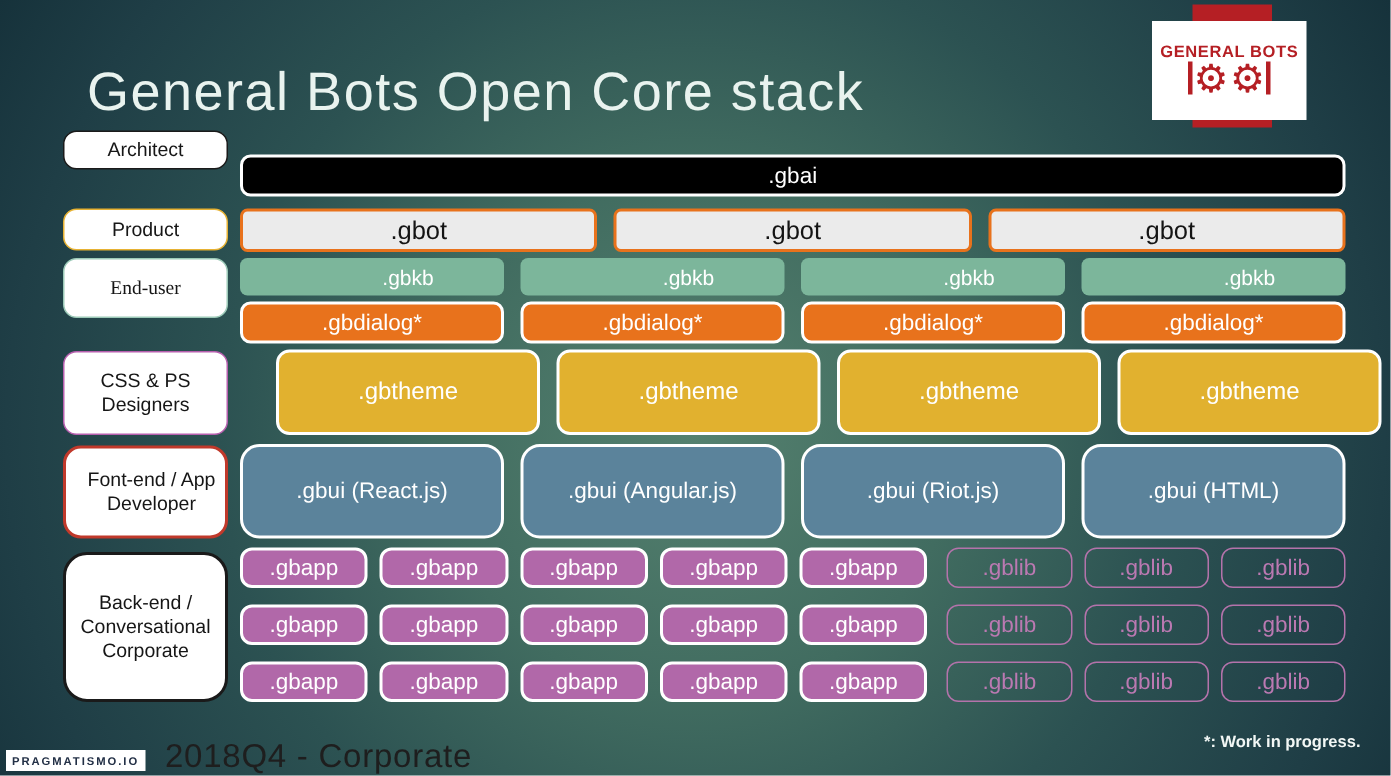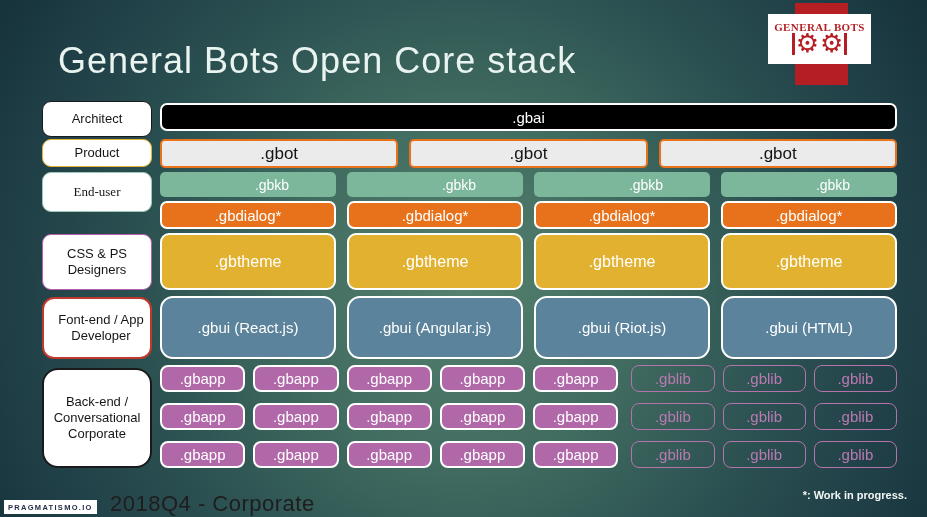--- a/index.html
+++ b/index.html
@@ -10,43 +10,43 @@
       radial-gradient(circle at 50% 56%, #55816f 0%, #416c60 32%, #2c5252 58%, #1f3e46 84%, #16323b 100%);
   }
   .abs { position:absolute; box-sizing:border-box; }
   .box { display:flex; align-items:center; justify-content:center; box-sizing:border-box; text-align:center; }
 
   
   #title { left:58px; top:40px; color:#e9f3ef; font-size:36px; letter-spacing:1px; font-weight:400; }
 
   
   #logo-stripe { left:795px; top:3px; width:53px; height:82px; background:#b51f24; }
-  #logo-card { left:768px; top:14px; width:103px; height:50px; background:#ffffff; display:flex; flex-direction:column; align-items:center; justify-content:center;font-family:Liberation Serif, serif; }
+  #logo-card { left:768px; top:14px; width:103px; height:66px; background:#ffffff; display:flex; flex-direction:column; align-items:center; justify-content:center; }
   #logo-text { color:#b51f24; font-size:11px; font-weight:800; letter-spacing:0.4px; white-space:nowrap; }
   #logo-gears { display:flex; align-items:center; gap:1px; color:#b51f24; line-height:1; margin-top:-2px; }
   #logo-gears .gear { font-size:26px; }
   #logo-gears .pipe { width:3px; height:22px; background:#b51f24; }
 
   
   .role { left:42px; width:110px; background:#ffffff; border-radius:9px; color:#161616; font-size:13px; line-height:1.25; padding:2px 6px; }
-  #role-architect { top:101px; height:36px; border:1.5px solid #1a1a1a; }
+  #role-architect { top:87px; height:26px; border:1.5px solid #1a1a1a; }
   #role-product   { top:139px; height:28px; border:1.5px solid #e7b233; }
   #role-enduser   { top:172px; height:40px; border:1.5px solid #9ccab8;font-family:Liberation Serif, serif; }
   #role-css       { top:234px; height:56px; border:1.5px solid #b65fae; }
   #role-fontend   { top:297px; height:62px; border:2px solid #c0392b; border-radius:12px;padding-left:14px; }
   #role-backend   { top:368px; height:100px; border:2px solid #1a1a1a; border-radius:16px; }
 
   
   .r { position:absolute; left:160px; width:737px; display:flex; gap:11px; }
   .r > div { flex:1; }
   #row-gbai     { top:103px; height:28px; }
   #row-gbot     { top:139px; height:29px; }
   #row-gbkb     { top:172px; height:25px; }
   #row-gbdialog { top:201px; height:28px; }
-  #row-gbtheme  { top:233px; height:57px; }
+  #row-gbtheme  { top:233px; height:57px;margin-left:24px; }
   #row-gbui     { top:296px; height:63px; }
   .row-app      { height:27px; gap:8px; }
   #row-app-0 { top:365px; } #row-app-1 { top:403px; } #row-app-2 { top:441px; }
   .lib-first { margin-left:5px; }
 
   .gbai  { background:#000000; border:2px solid #ffffff; border-radius:7px; color:#ffffff; font-size:15px; }
   .gbot  { background:#ebebeb; border:2px solid #e8721c; border-radius:5px; color:#141414; font-size:17px; }
   .gbkb  { background:#7cb69b; border-radius:5px; color:#ffffff; font-size:14px;padding-left:48px; }
   .gbdialog { background:#e8721c; border:2px solid #ffffff; border-radius:7px; color:#ffffff; font-size:15px; }
   .gbtheme  { background:#e1b12f; border:2px solid #ffffff; border-radius:9px; color:#ffffff; font-size:16px; }

